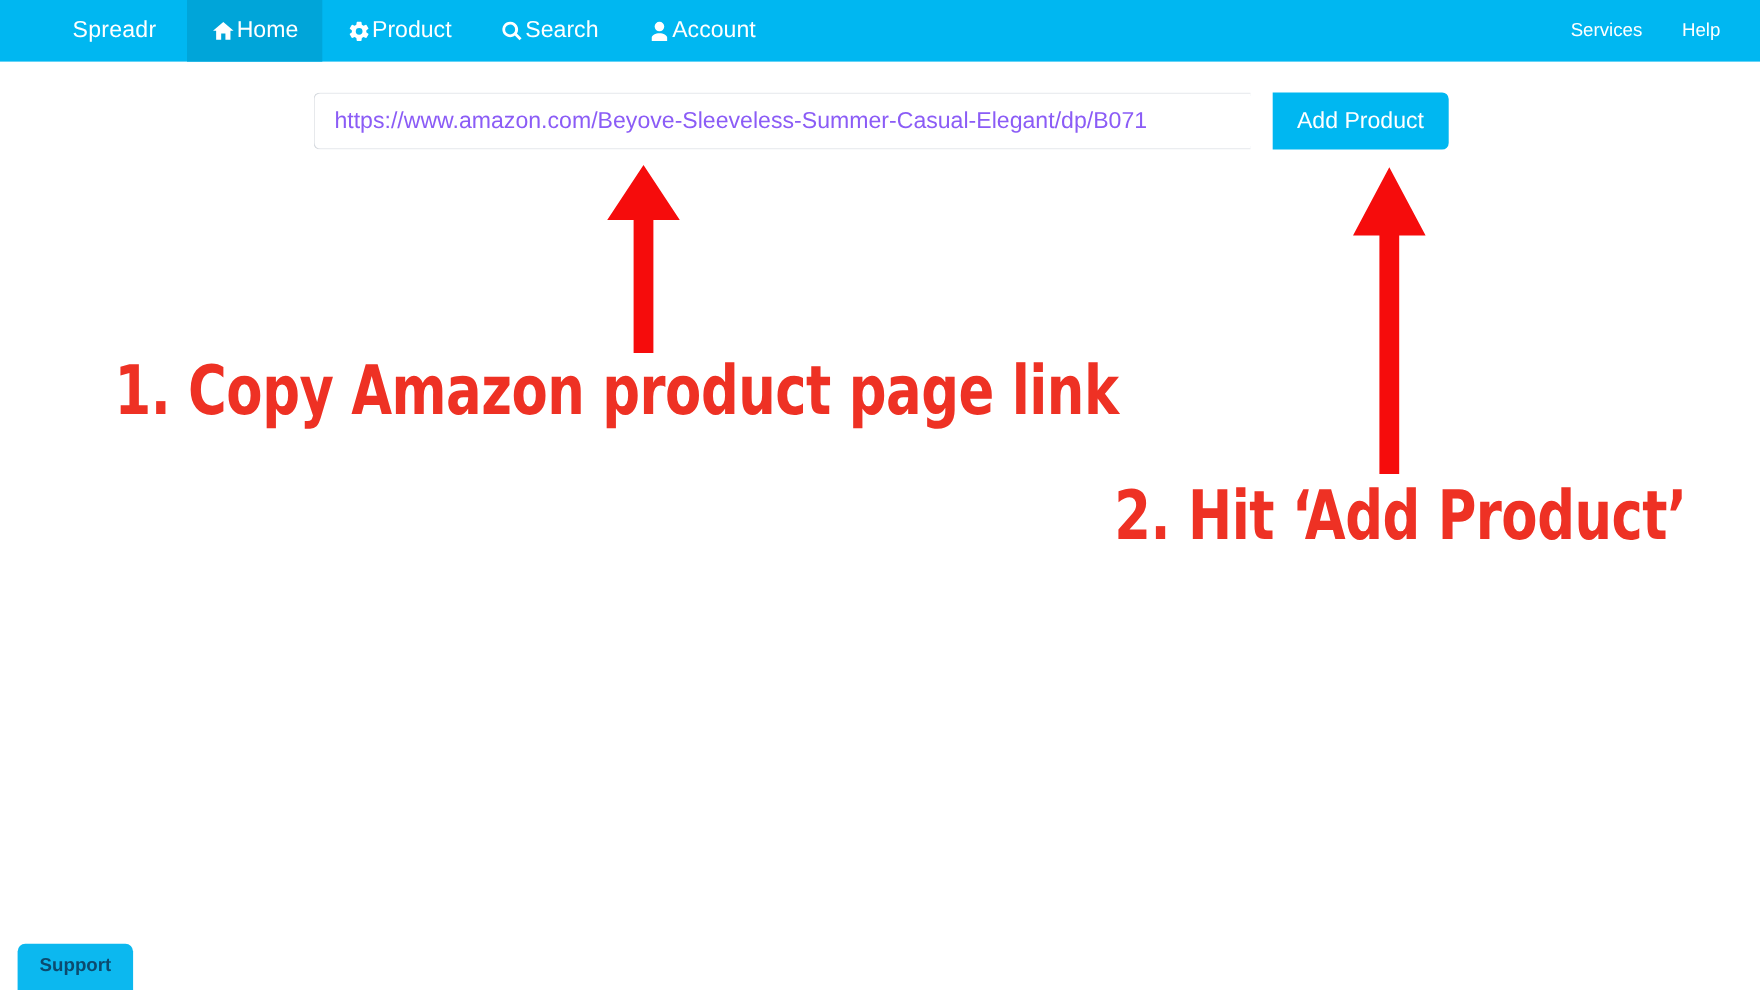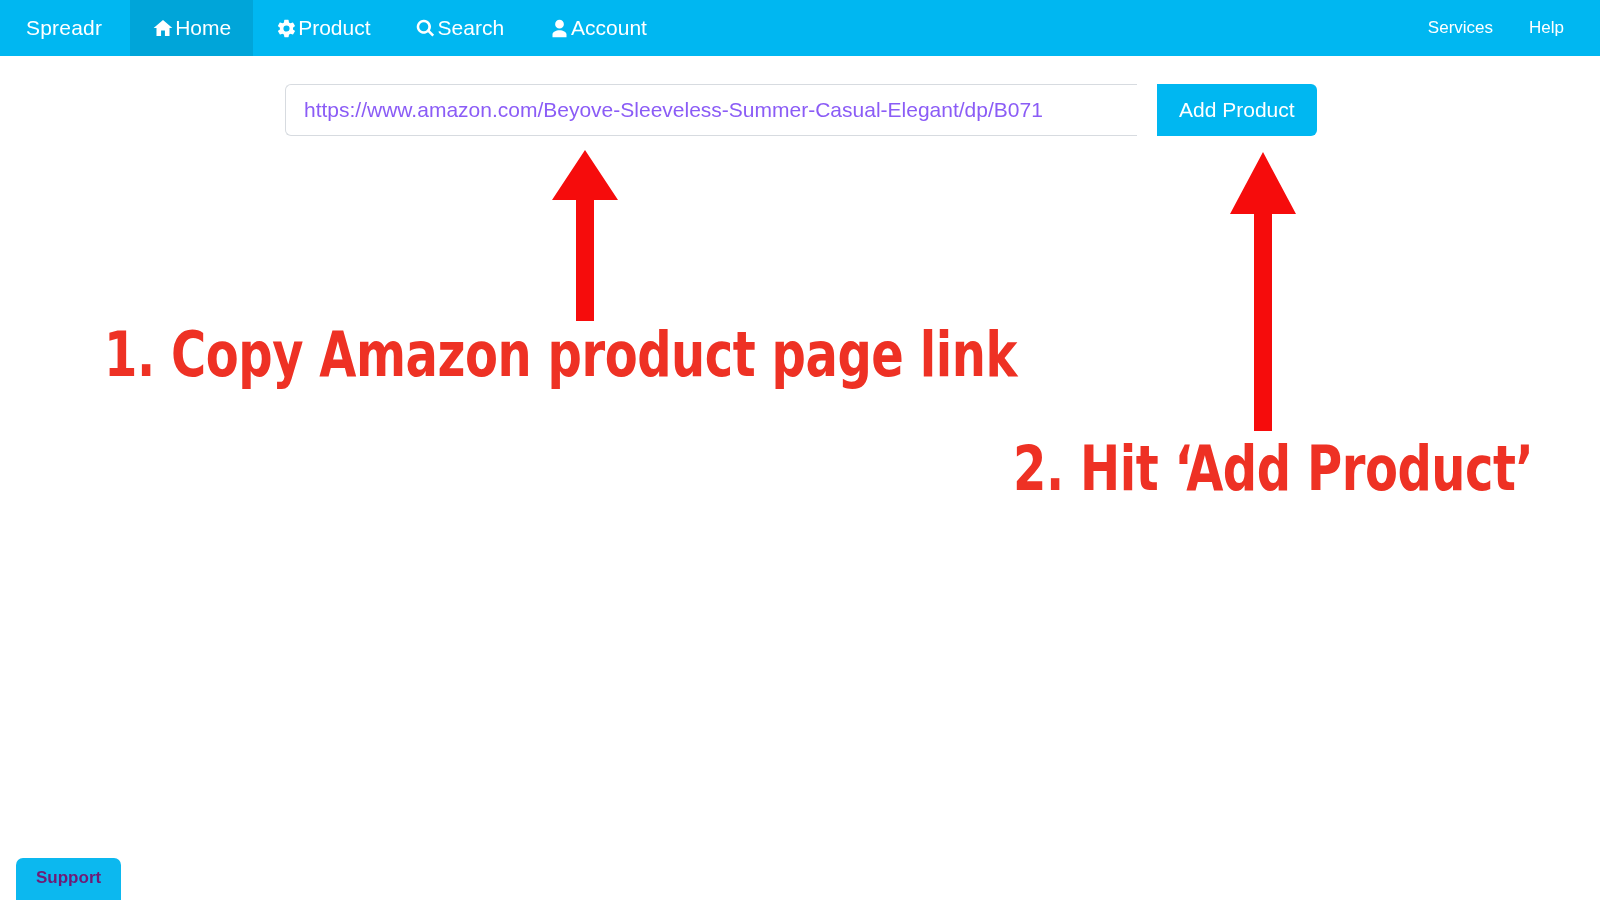--- a/index.html
+++ b/index.html
@@ -33,21 +33,21 @@
   }
   .nav-right {
     display: flex;
     align-items: stretch;
     margin-left: auto;
     padding-right: 18px;
   }
   .brand {
     display: flex;
     align-items: center;
-    padding: 0 28px 0 26px;
+    padding: 0 28px 0 66px;
     color: #ffffff;
     font-size: 21px;
     font-weight: normal;
     letter-spacing: .2px;
     text-decoration: none;
     white-space: nowrap;
   }
   .nav-item {
     display: flex;
     align-items: center;
@@ -161,21 +161,21 @@
     top: 432px;
     font-size: 62px;
   }
 
   
   .support-btn {
     position: absolute;
     left: 16px;
     bottom: 0;
     background: #0cb8ef;
-    color: #701a75;
+    color: #0c4a6e;
     font-family: "Liberation Sans", sans-serif;
     font-size: 17px;
     font-weight: bold;
     border: none;
     border-radius: 7px 7px 0 0;
     padding: 11px 20px 14px 20px;
     cursor: pointer;
     line-height: 1;
   }
 </style>

